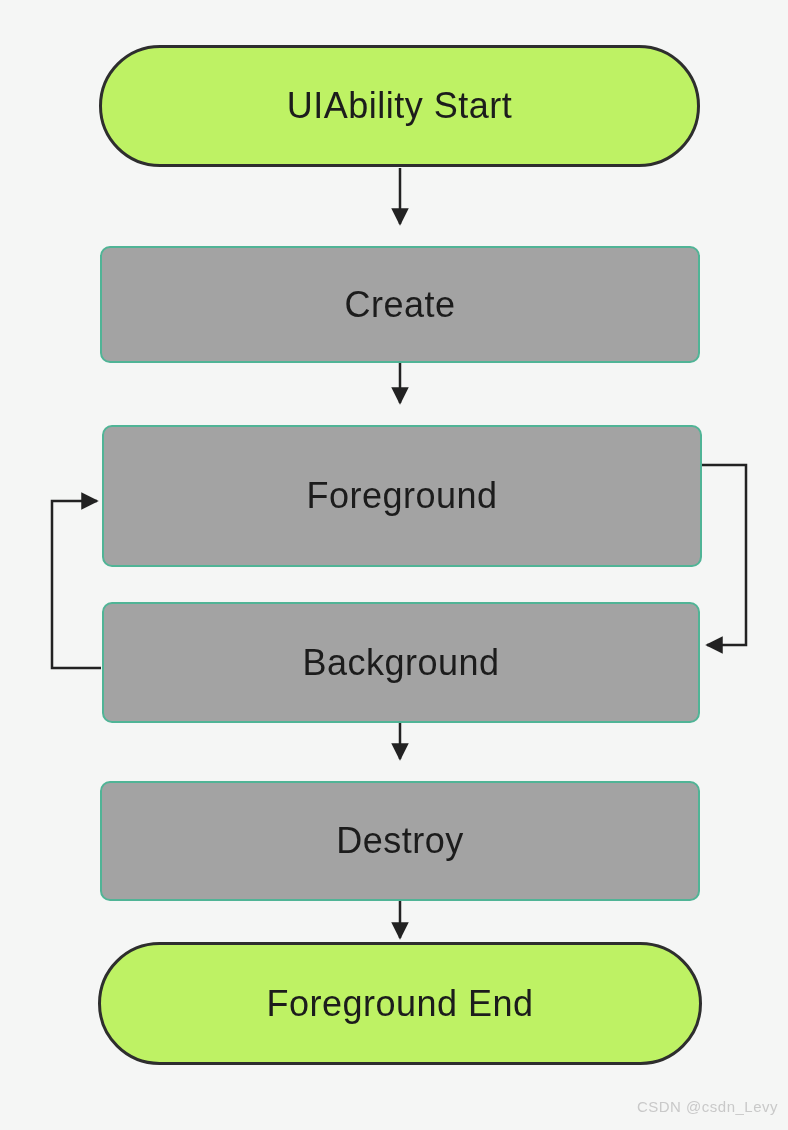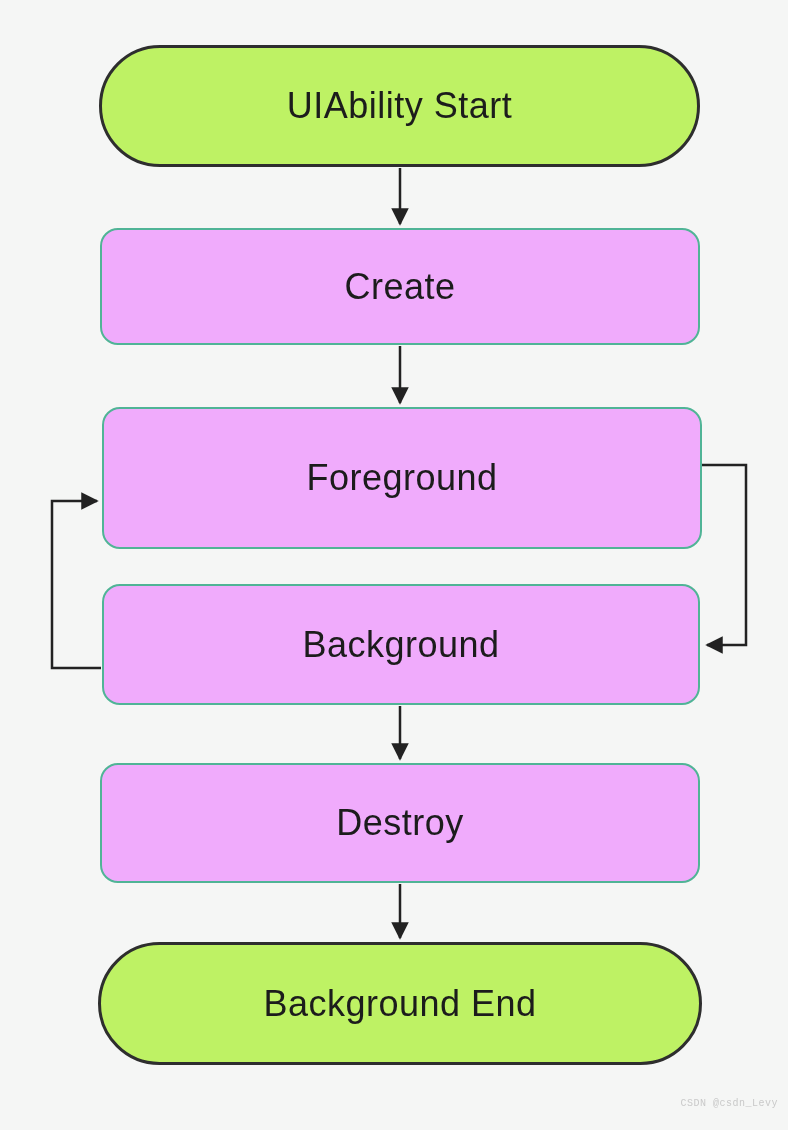--- a/index.html
+++ b/index.html
@@ -24,45 +24,45 @@
     font-size: 36px;
     color: #1c1c1c;
     letter-spacing: 0.5px;
   }
   .terminator {
     background: #bef264;
     border: 3px solid #2e2e2e;
     border-radius: 62px;
   }
   .state {
-    background: #f0abfc;
+    background: #a3a3a3;
     border: 2.5px solid #50b496;
-    border-radius: 18px;
+    border-radius: 10px;
+    margin-top: 18px;
   }
   #node-start      { left: 99px;  top: 45px;  width: 601px; height: 122px; }
   #node-create     { left: 100px; top: 228px; width: 600px; height: 117px; }
   #node-foreground { left: 102px; top: 407px; width: 600px; height: 142px; }
   #node-background { left: 102px; top: 584px; width: 598px; height: 121px; }
   #node-destroy    { left: 100px; top: 763px; width: 600px; height: 120px; }
   #node-end        { left: 98px;  top: 942px; width: 604px; height: 123px; }
   .edges-layer {
     position: absolute;
     left: 0; top: 0;
     width: 788px;
     height: 1130px;
     pointer-events: none;
   }
   .watermark {
     position: absolute;
     right: 10px;
     top: 1098px;
-    font-size: 10px;
+    font-size: 15px;
     color: #c9c9c9;
     letter-spacing: 0.5px;
-    font-family: Liberation Mono, monospace;
   }
 </style>
 </head>
 <body>
 
 <div class="canvas">
 
   <svg class="edges-layer" viewBox="0 0 788 1130" xmlns="http://www.w3.org/2000/svg">
     <defs>
       <marker id="arrowhead" viewBox="0 0 10 10" refX="9" refY="5" markerWidth="7" markerHeight="7" orient="auto-start-reverse">
@@ -91,18 +91,18 @@
 
   <div class="node state" id="node-background">
     <span>Background</span>
   </div>
 
   <div class="node state" id="node-destroy">
     <span>Destroy</span>
   </div>
 
   <div class="node terminator" id="node-end">
-    <span>Background End</span>
+    <span>Foreground End</span>
   </div>
 
   <div class="watermark">CSDN @csdn_Levy</div>
 
 </div>
 
 </body></html>

